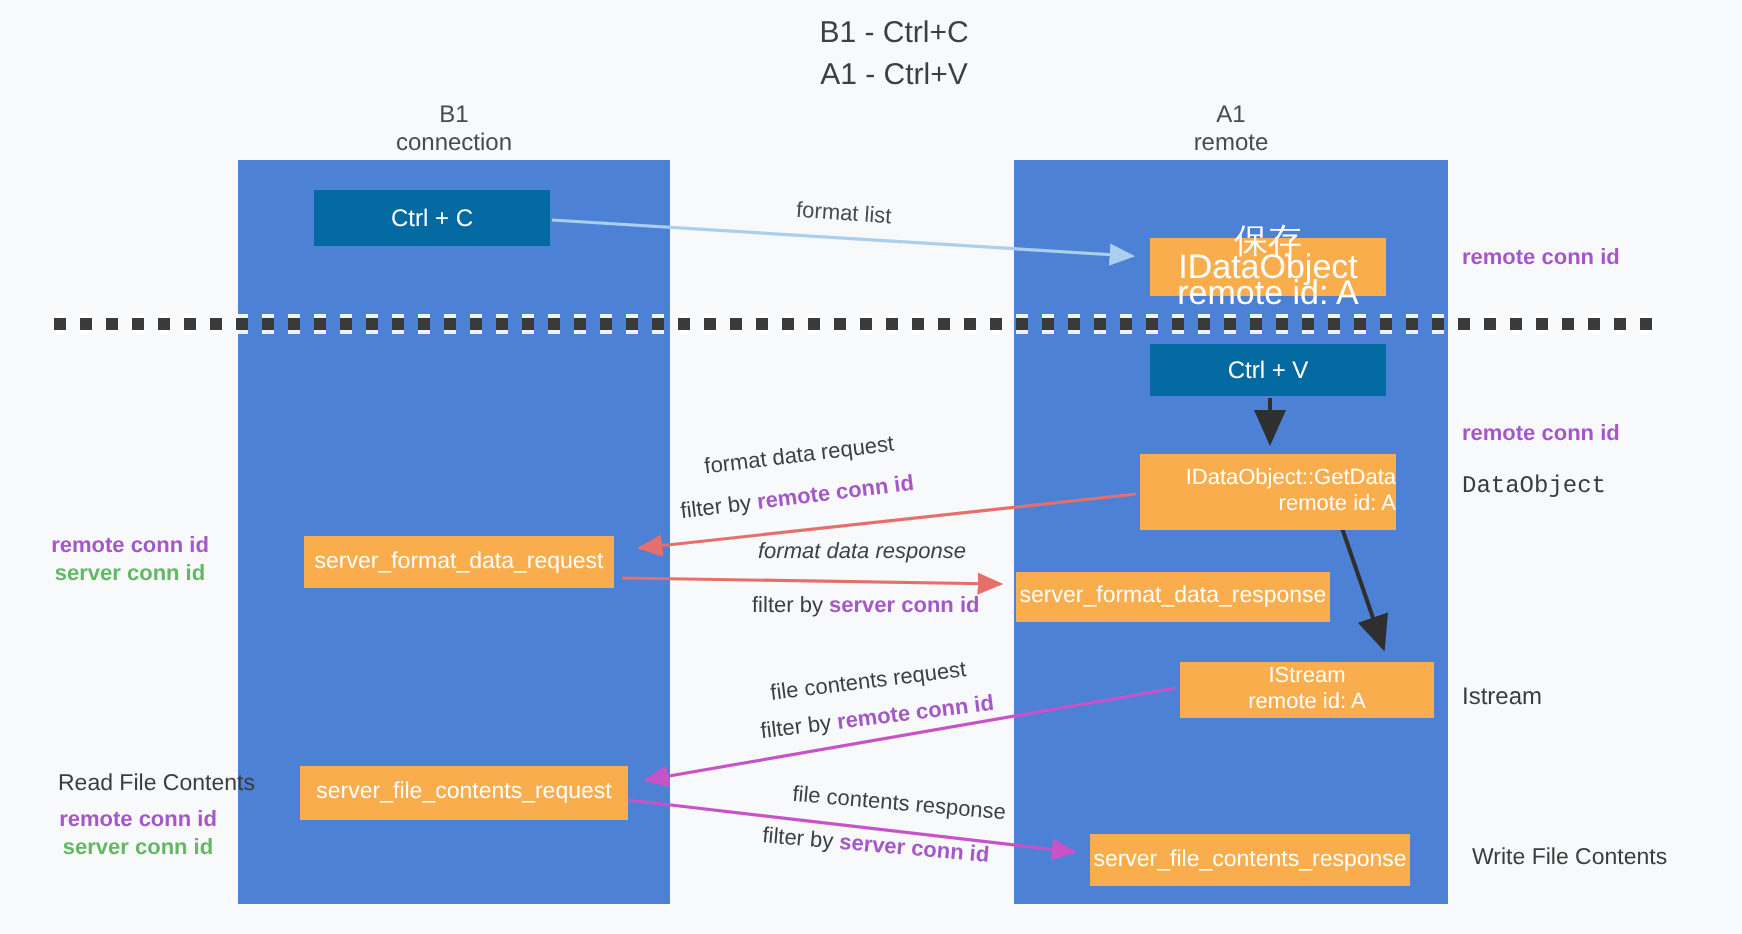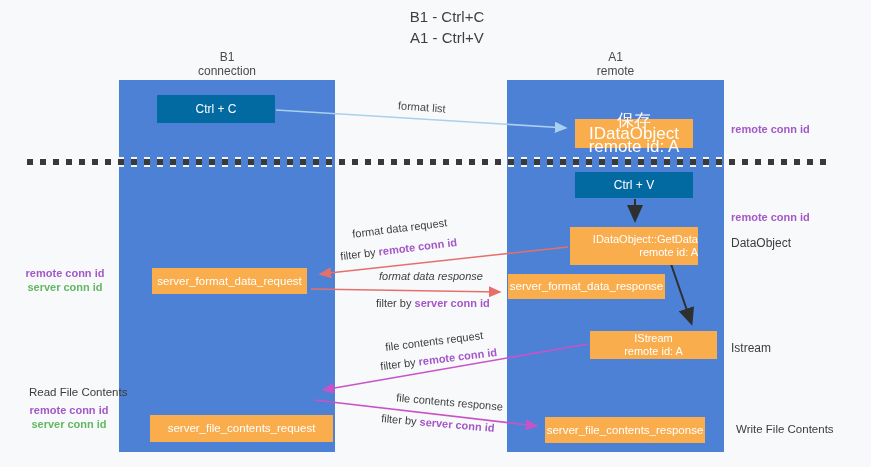--- a/index.html
+++ b/index.html
@@ -100,30 +100,30 @@
 
   <div class="abs box orange" style="left:570px; top:227px; width:128px; height:38px; font-size:11px;align-items:flex-end;">
     <div>IDataObject::GetData</div>
     <div>remote id: A</div>
   </div>
 
   <div class="abs box orange" style="left:152px; top:268px; width:155px; height:26px;">
     <div>server_format_data_request</div>
   </div>
 
-  <div class="abs box orange" style="left:508px; top:274px; width:157px; height:25px;">
+  <div class="abs box orange" style="left:508px; top:286px; width:157px; height:25px;">
     <div>server_format_data_response</div>
   </div>
 
   <div class="abs box orange" style="left:590px; top:331px; width:127px; height:28px; font-size:11px;">
     <div>IStream</div>
     <div>remote id: A</div>
   </div>
 
-  <div class="abs box orange" style="left:150px; top:383px; width:183px; height:27px;margin-top:32px;">
+  <div class="abs box orange" style="left:150px; top:383px; width:164px; height:27px;">
     <div>server_file_contents_request</div>
   </div>
 
   <div class="abs box orange" style="left:545px; top:417px; width:160px; height:26px;">
     <div>server_file_contents_response</div>
   </div>
 
   <div class="abs lbl" style="left:398px; top:101px; transform:rotate(4deg); color:#4a4a4a;">format list</div>
 
   <div class="abs lbl" style="left:352px; top:222px; transform:rotate(-7deg);">format data request</div>
@@ -145,21 +145,21 @@
   </div>
 
   <div class="abs lbl" style="left:396px; top:396px; transform:rotate(5deg);">file contents response</div>
   <div class="abs lbl" style="left:381px; top:417px; transform:rotate(5deg);">
     <span class="dark">filter by</span>
     <span class="val purple">server conn id</span>
   </div>
 
   <div class="abs side purple" style="left:731px; top:123px;">remote conn id</div>
   <div class="abs side purple" style="left:731px; top:211px;">remote conn id</div>
-  <div class="abs side plain" style="left:731px; top:236px; font-size:12px;">DataObject</div>
+  <div class="abs side plain" style="left:731px; top:236px; font-size:12px;font-family:Liberation Mono, monospace;">DataObject</div>
   <div class="abs side plain" style="left:731px; top:341px; font-size:12px;">Istream</div>
   <div class="abs side plain" style="left:736px; top:423px;">Write File Contents</div>
 
   <div class="abs stack" style="left:21px; top:266px; width:88px;">
     <div class="side purple">remote conn id</div>
     <div class="side greent">server conn id</div>
   </div>
 
   <div class="abs side plain" style="left:29px; top:386px;">Read File Contents</div>
   <div class="abs stack" style="left:25px; top:403px; width:88px;">

